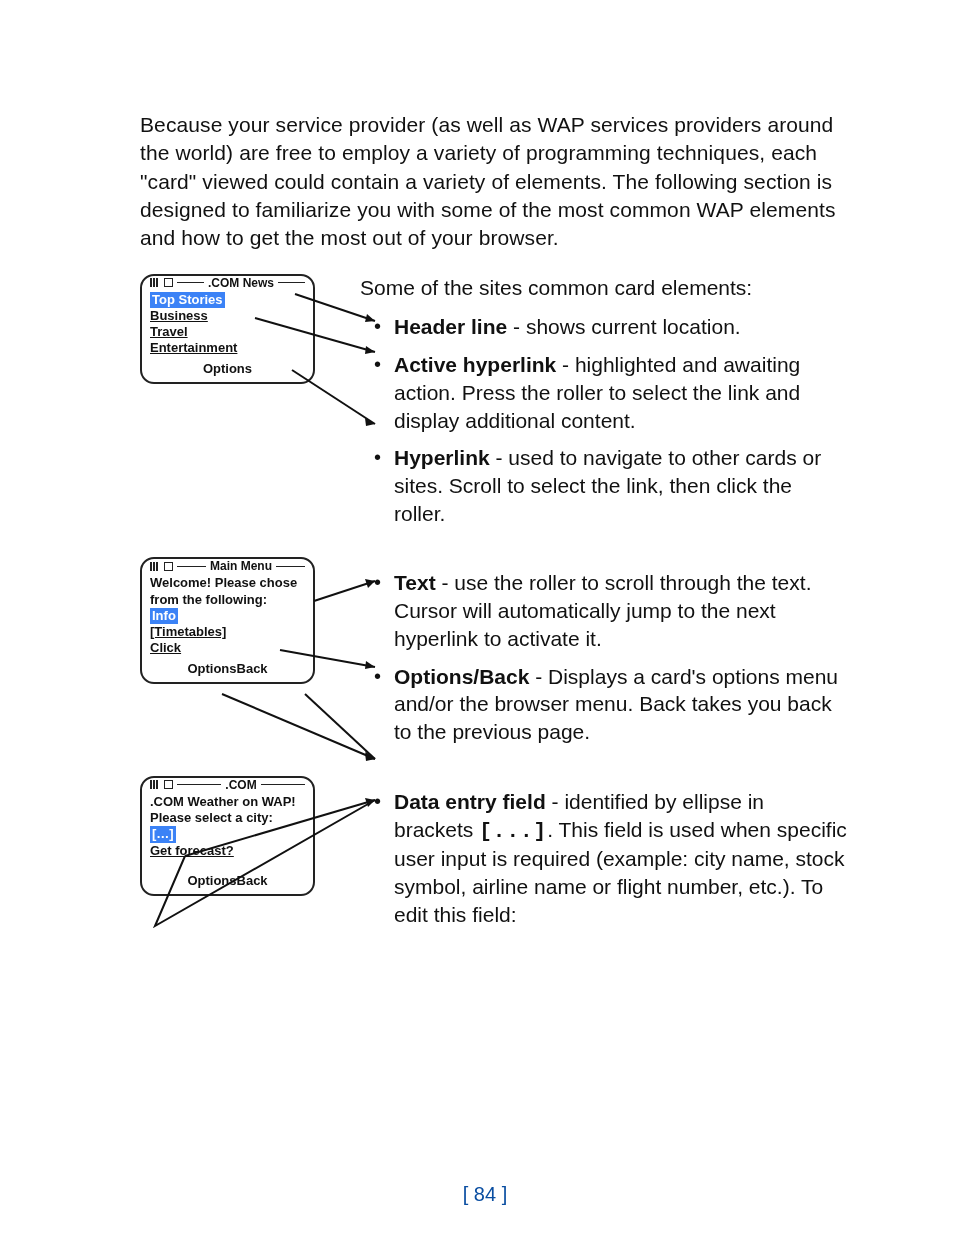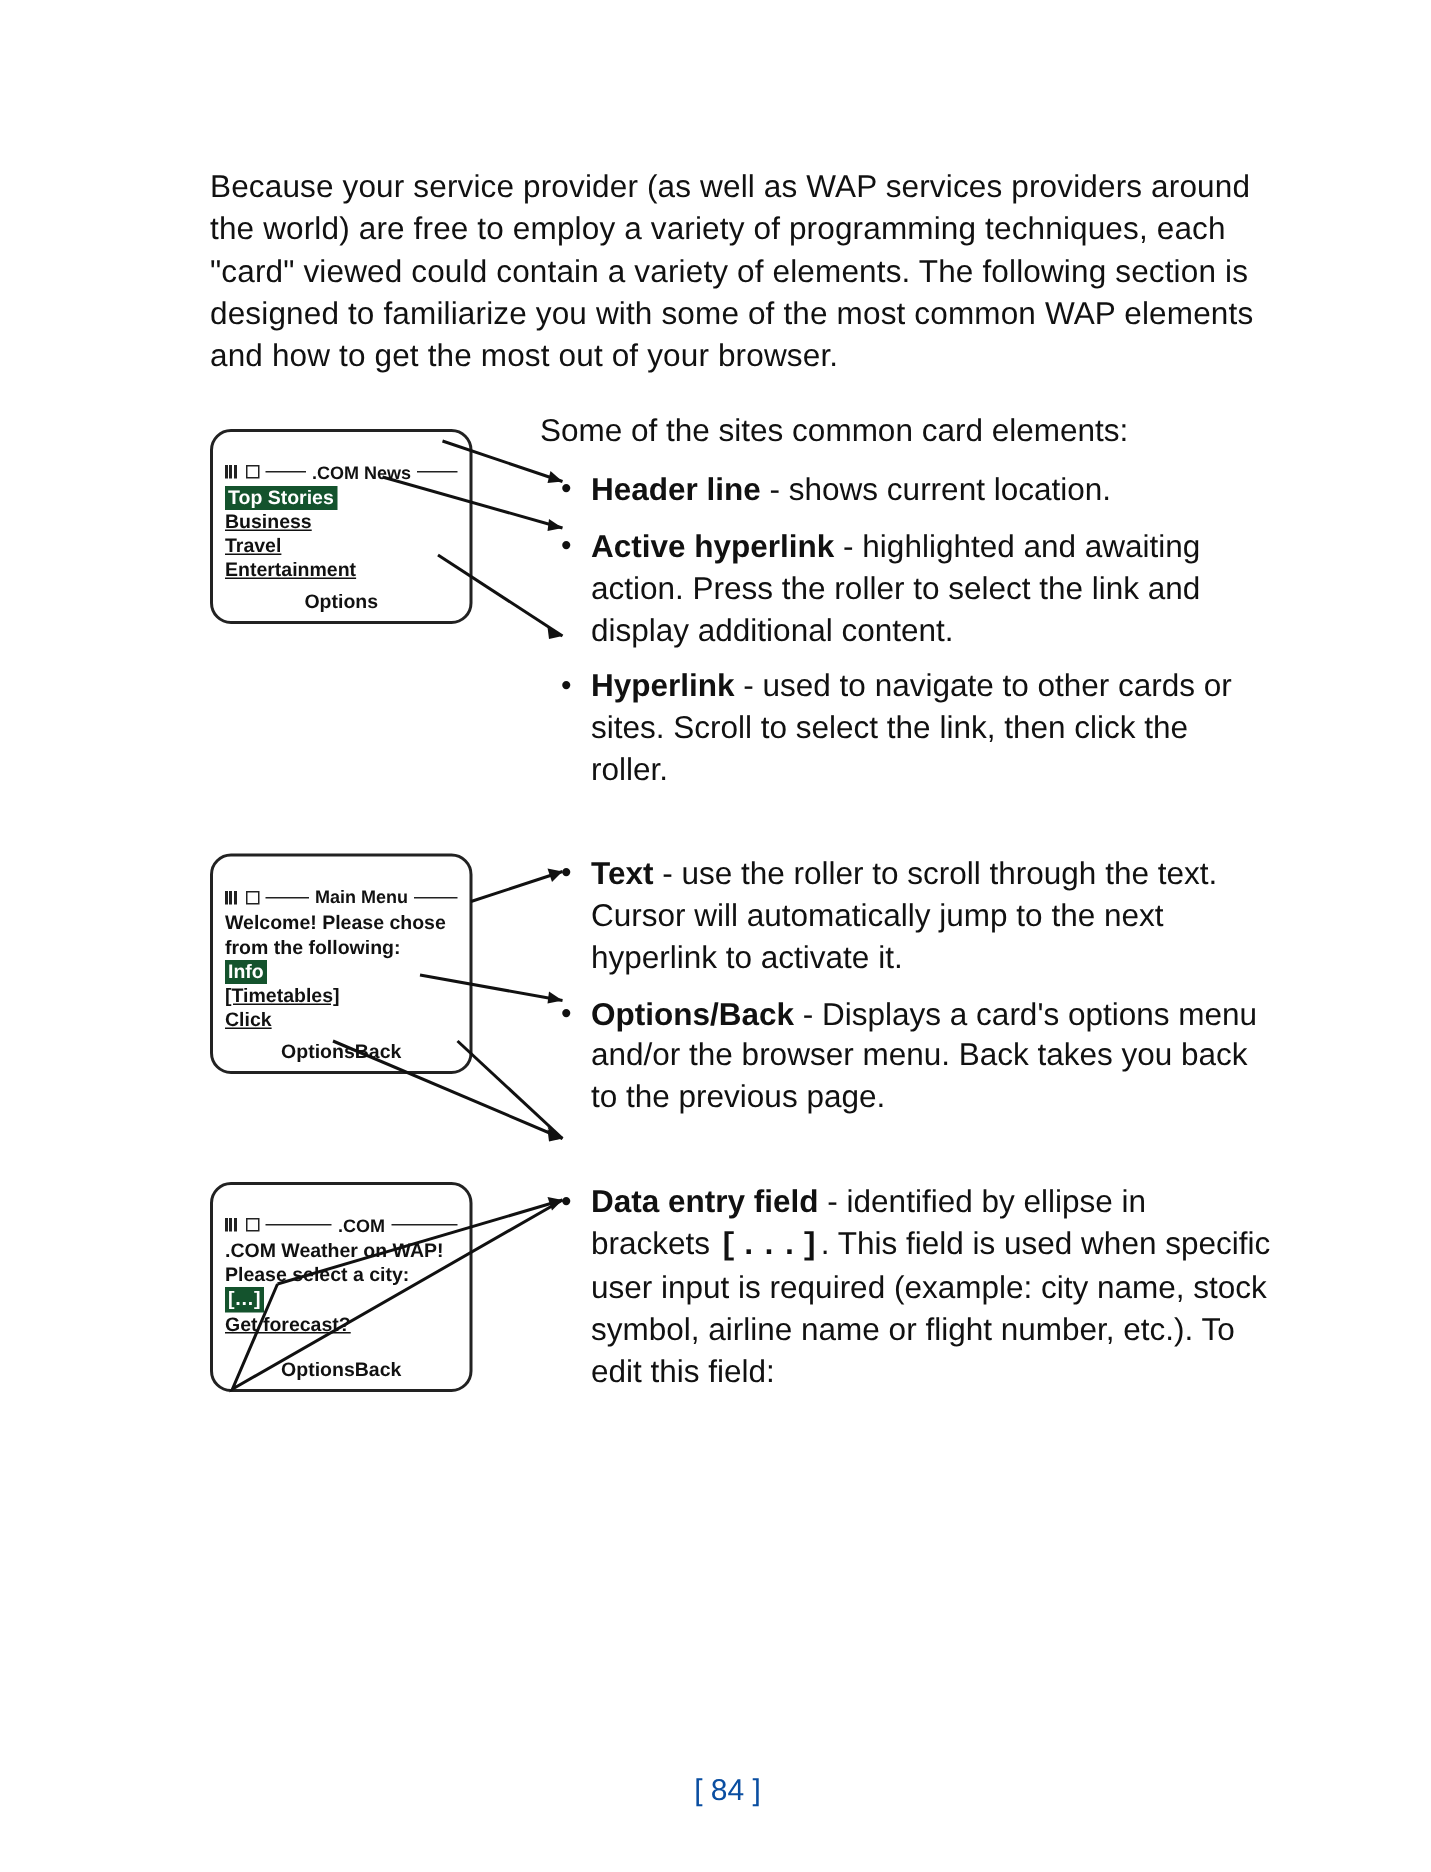--- a/index.html
+++ b/index.html
@@ -71,23 +71,22 @@
   }
   .term { font-weight: 700; }
   .code { font-family: "Courier New", monospace; font-weight: 700; letter-spacing: 1px; }
 
   
   .screen {
     border: 2px solid #222;
     border-radius: 14px;
     width: 175px;
     box-sizing: border-box;
-    padding: 20px 8px 6px 8px;
+    padding: 0 8px 6px 8px;
     background: #fff;
-    margin-top: 12px;
     font-family: Arial, sans-serif;
   }
   .screen .hdr {
     display: flex;
     align-items: center;
     gap: 4px;
     font-size: 12px;
     font-weight: 700;
     margin-bottom: 2px;
   }
@@ -101,21 +100,21 @@
   .hdr-rule { flex:1; border-top:1px solid #222; }
   .screen .row {
     font-size: 13px;
     font-weight: 700;
     line-height: 1.25;
     white-space: nowrap;
   }
   .ul { text-decoration: underline; }
   .active {
     display:inline-block;
-    background:#14532d; color:#fff; padding:0 2px;
+    background:#3b82f6; color:#fff; padding:0 2px;
   }
   .softkeys {
     display:flex; justify-content:center;
     font-size:13px; font-weight:700;
     margin-top:4px;
   }
   .callouts { position:absolute; left:0; top:0; pointer-events:none; }
   .callouts path { stroke:#111; stroke-width:2; fill:none; }
   .callouts polygon { fill:#111; }
 

